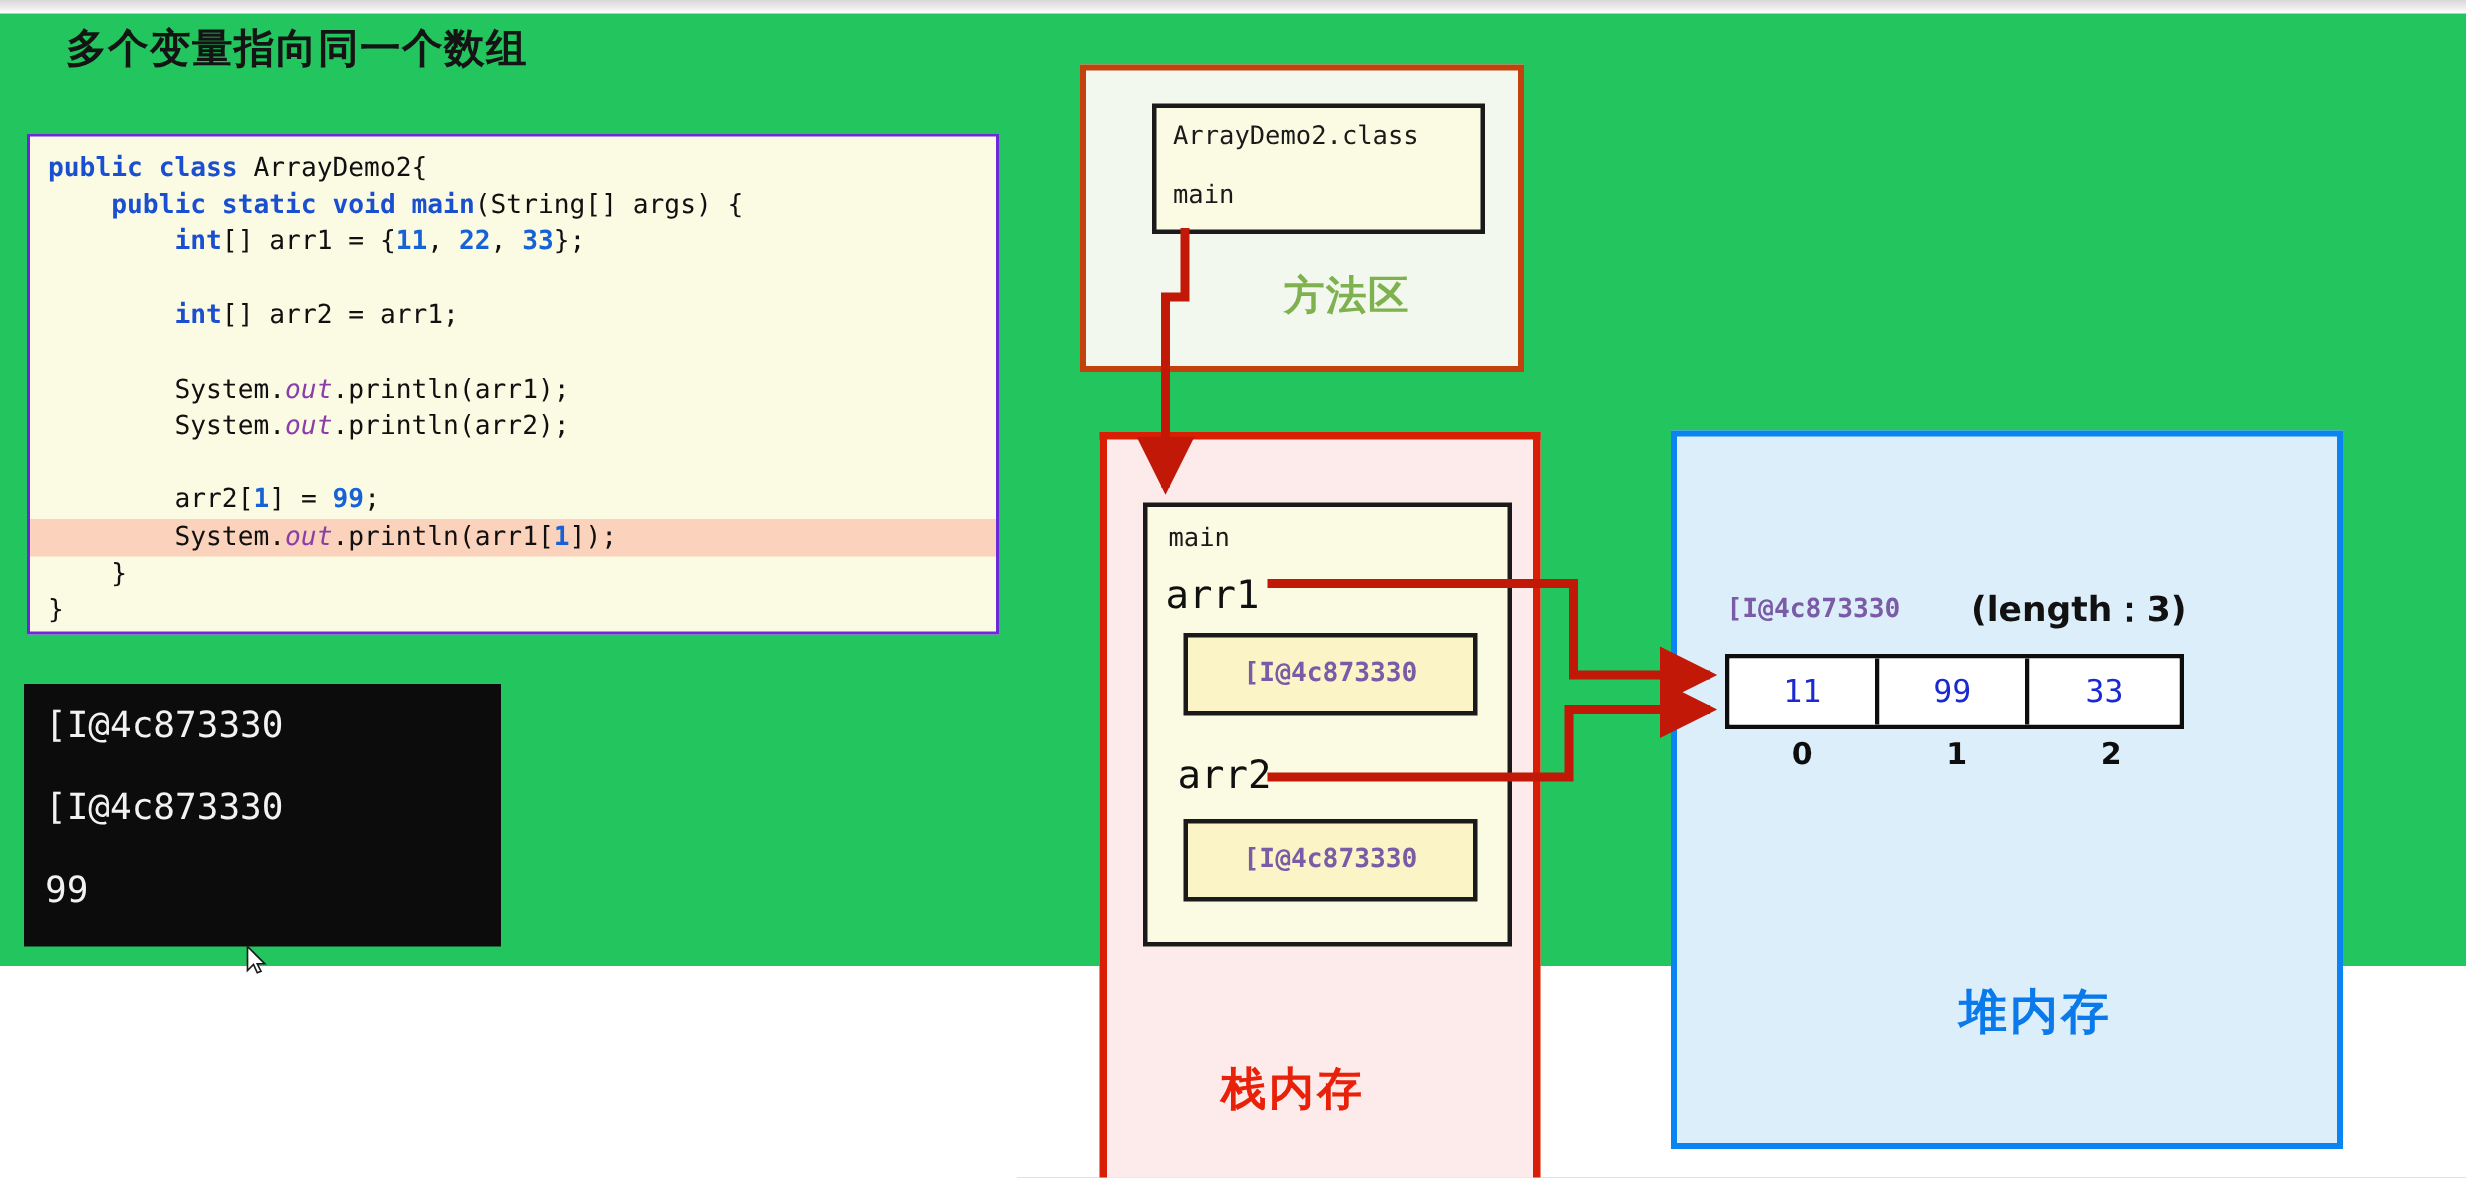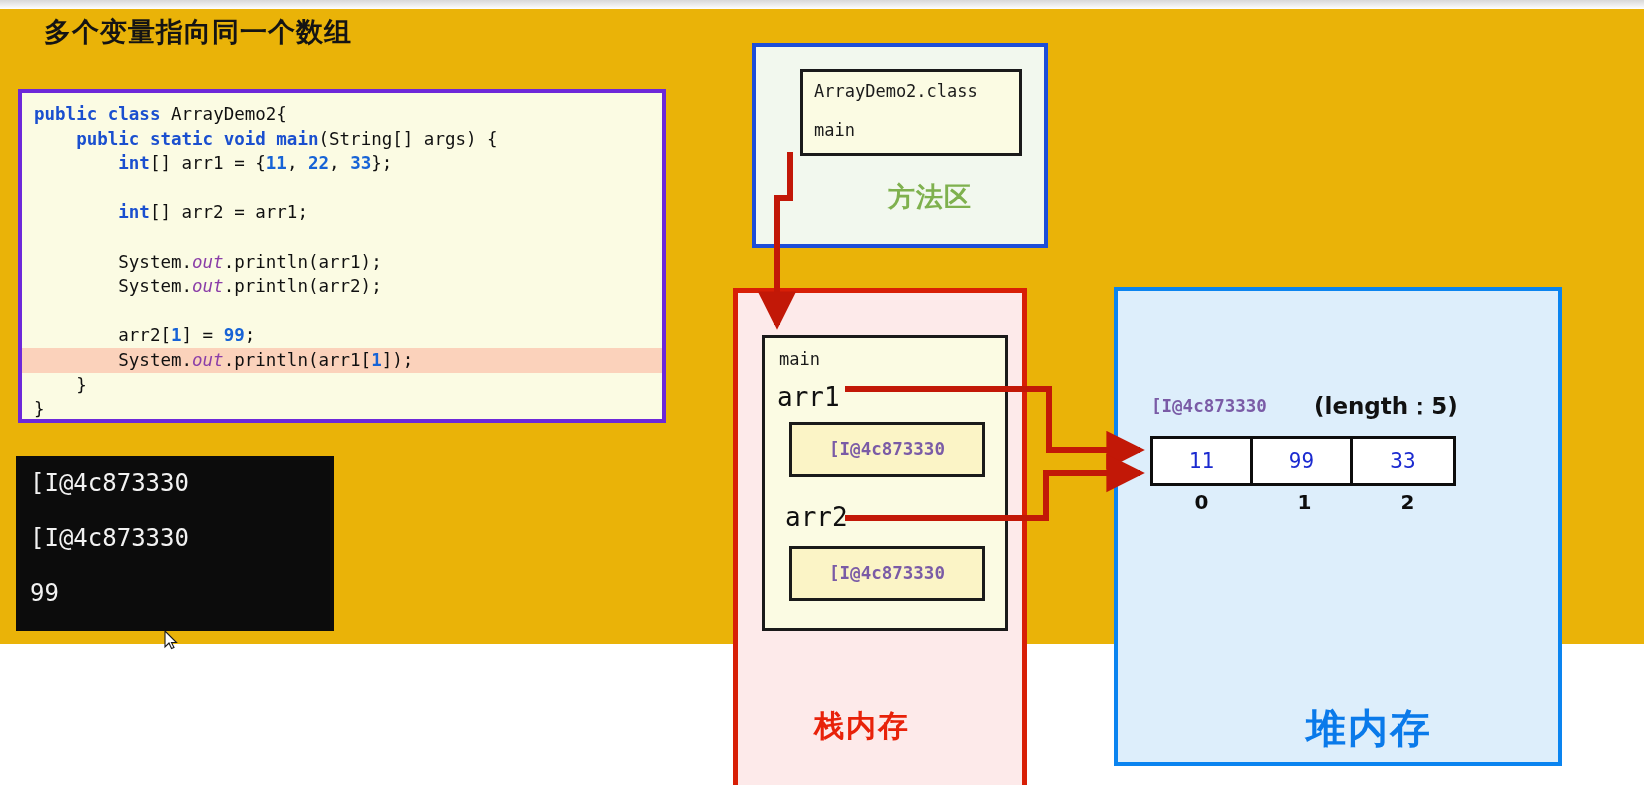--- a/index.html
+++ b/index.html
@@ -5,41 +5,41 @@
   html, body {
     margin: 0; padding: 0;
     background: #ffffff;
     width: 1644px; height: 785px;
     overflow: hidden;
     font-family: "Liberation Sans", sans-serif;
   }
   #root {
     position: relative;
     width: 1644px; height: 644px;
-    background: #eab308;
+    background: #22c55e;
   }
   .topbar {
     position: absolute; left:0; top:0; width:1644px; height:9px;
     background: linear-gradient(to bottom, #d8d8d8 0%, #e9e9e9 45%, #f7f7f7 80%, #ffffff 100%);
   }
 
   
   .page-title {
     position: absolute; left: 44px; top: 14px;
     font-size: 27px; font-weight: bold; color: #141414;
     letter-spacing: 1px;
     font-family: "DejaVu Sans", "Liberation Sans", sans-serif;
   }
 
   
   .code-panel {
     position: absolute; left: 18px; top: 89px;
     width: 648px; height: 334px;
     background: #fbfbe3;
-    border: 4px solid #6d28d9;
+    border: 2px solid #6d28d9;
     box-sizing: border-box;
     overflow: hidden;
   }
   .code-lines {
     position: absolute; left: 0; top: 9px; width: 100%;
     font-family: "DejaVu Sans Mono", monospace;
     font-size: 17.5px;
     line-height: 24.6px;
     color: #101010;
     white-space: pre;
@@ -64,24 +64,24 @@
     padding-left: 14px;
     line-height: 55px;
   }
   .cursor {
     position: absolute; left: 164px; top: 630px;
     width: 14px; height: 20px;
   }
 
   
   .method-area {
-    position: absolute; left: 752px; top: 43px;
+    position: absolute; left: 720px; top: 43px;
     width: 296px; height: 205px;
     background: #f2f8ee;
-    border: 4px solid #1d4ed8;
+    border: 4px solid #c2410c;
     box-sizing: border-box;
   }
   .class-box {
     position: absolute; left: 44px; top: 22px;
     width: 222px; height: 87px;
     background: #fbfbe3;
     border: 3px solid #1a1a1a;
     box-sizing: border-box;
   }
   .class-box .ln {
@@ -188,24 +188,23 @@
     display: flex;
   }
   .index-cell {
     width: 103px;
     text-align: center;
     font-size: 20px; font-weight: bold; color: #0d0d0d;
     font-family: "DejaVu Sans", "Liberation Sans", sans-serif;
   }
   .label-heap {
     position: absolute; left: 188px; top: 362px;
-    font-size: 40px; font-weight: bold; color: #0a7aea;
+    font-size: 32px; font-weight: bold; color: #0a7aea;
     font-family: Liberation Mono, monospace;
     letter-spacing: 2px;
-    margin-top: 48px;
   }
 
   
   .connectors {
     position: absolute; left: 0; top: 0;
     width: 1644px; height: 785px;
     pointer-events: none;
   }
 </style>
 </head>
@@ -249,21 +248,21 @@
       <div class="var-name v2">arr2</div>
       <div class="val-box b2">
         <div class="val">[I@4c873330</div>
       </div>
     </div>
     <div class="label-stack">栈内存</div>
   </div>
 
   <div class="heap-area">
     <div class="heap-addr">[I@4c873330</div>
-    <div class="heap-length">(length：5)</div>
+    <div class="heap-length">(length：3)</div>
     <div class="array-row" id="array-row">
         <div class="array-cell">11</div>
         <div class="array-cell">99</div>
         <div class="array-cell">33</div>
       </div>
     <div class="index-row" id="index-row">
         <div class="index-cell">0</div>
         <div class="index-cell">1</div>
         <div class="index-cell">2</div>
       </div>

